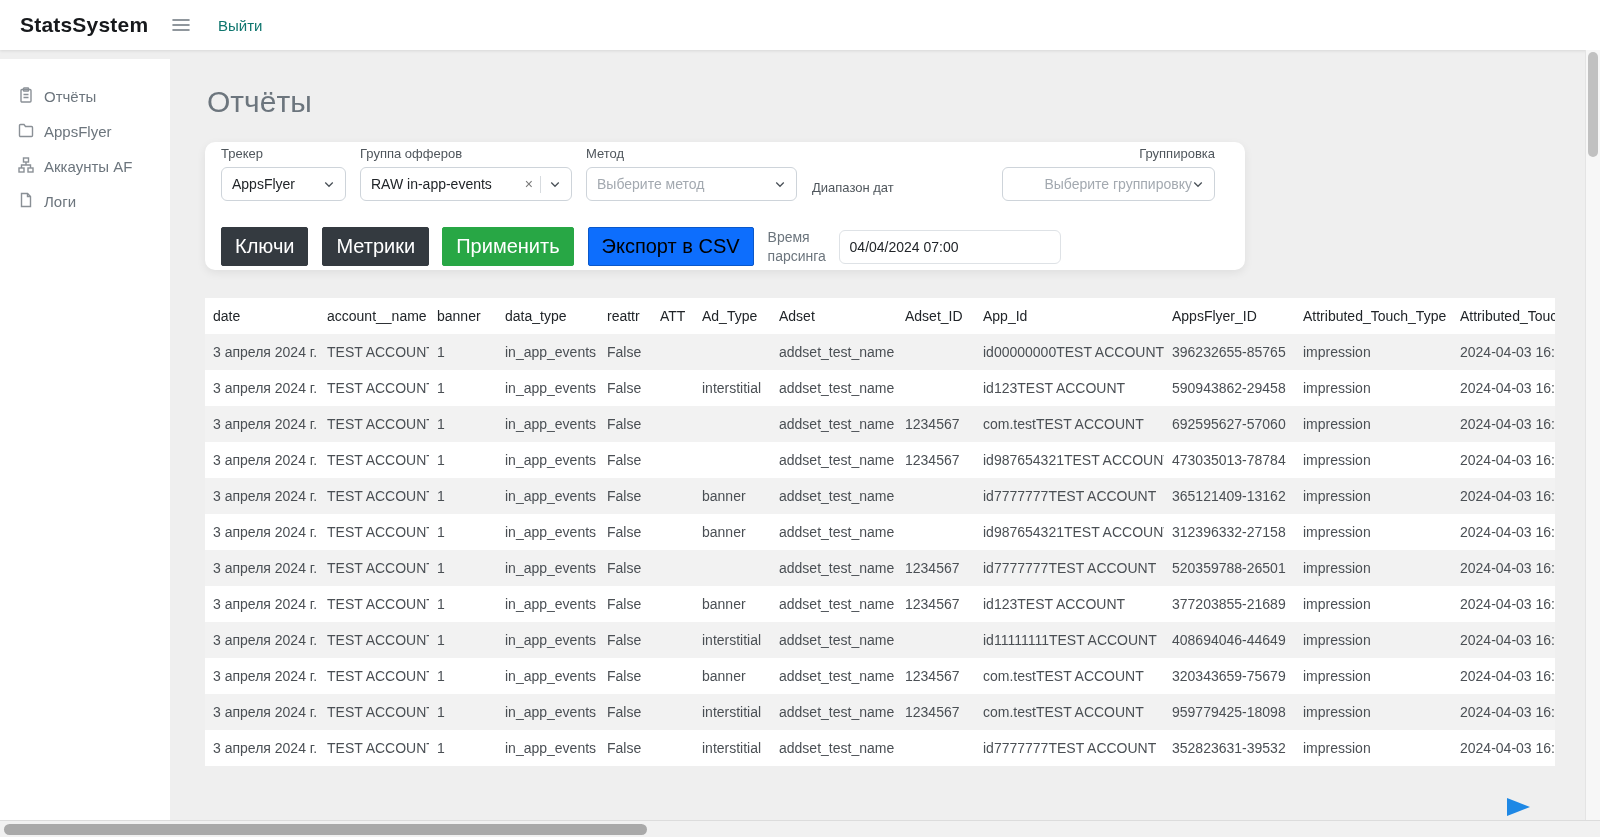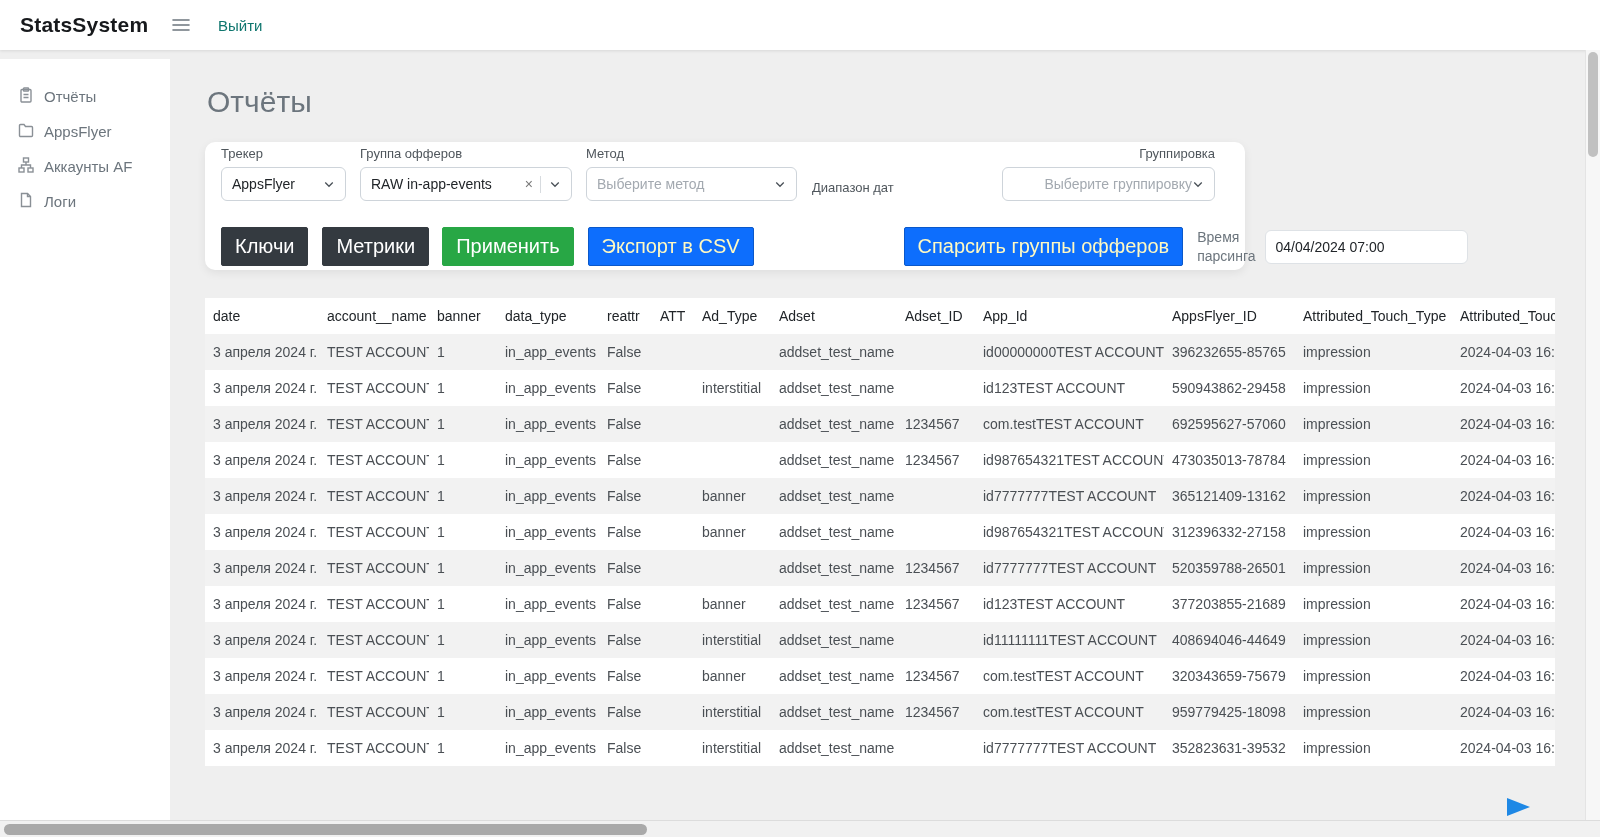--- a/index.html
+++ b/index.html
@@ -45,21 +45,21 @@
   .w-offer{width:212px; margin-right:14px;}
   .w-method{width:211px; margin-right:15px;}
   .w-dates{width:176px; margin-right:14px;}
   .w-group{width:213px;text-align:right;}
 
   .filter-row2 { display:flex; align-items:center; margin-top:26px; }
   .btn { border-radius:2px; font-size:20px; padding:7px 13px; cursor:pointer; border:1px solid transparent;
          font-family:inherit; white-space:nowrap; }
   .btn-dark  { background:var(--dark,#343a40); border-color:var(--dark,#343a40); color:#fff; }
   .btn-green { background:var(--green,#28a745); border-color:var(--green,#28a745); color:#fff; margin-left:13px; }
-  .btn-blue  { background:var(--blue,#0d6efd); border-color:var(--blue-dark,#0a58ca); color:#fef9c3; }
+  .btn-blue  { background:var(--blue,#0d6efd); border-color:var(--blue-dark,#0a58ca); color:#000000; }
   .ml14 { margin-left:14px; }
   .btn-parse { margin-left:150px; }
   .parse-label { margin-left:14px; width:62px; font-size:14px; color:#6c757d; line-height:1.35; }
   .parse-input { width:222px; margin-left:9px; border-color:#dee2e6; }
 
   
   .table-wrap { margin-top:28px; overflow:hidden; width:100%; }
   table { table-layout:fixed; width:1447px; border-collapse:collapse; background:transparent; }
   thead tr { background:#ffffff; }
   th { text-align:left; font-size:14px; font-weight:normal; color:#212529; padding:10px 8px;
@@ -194,21 +194,20 @@
             </span>
           </div>
         </div>
       </div>
 
       <div class="filter-row2">
         <button class="btn btn-dark">Ключи</button>
         <button class="btn btn-dark ml14">Метрики</button>
         <button class="btn btn-green">Применить</button>
         <button class="btn btn-blue ml14">Экспорт в CSV</button>
-        <button class="btn btn-blue btn-parse">Спарсить группы офферов</button>
         <div class="parse-label">Время парсинга</div>
         <input class="text-input parse-input" value="04/04/2024 07:00" style="">
       </div>
     </section>
 
     <div class="table-wrap">
       <table>
         <thead>
             <tr>
               <th class="col0">date</th>

